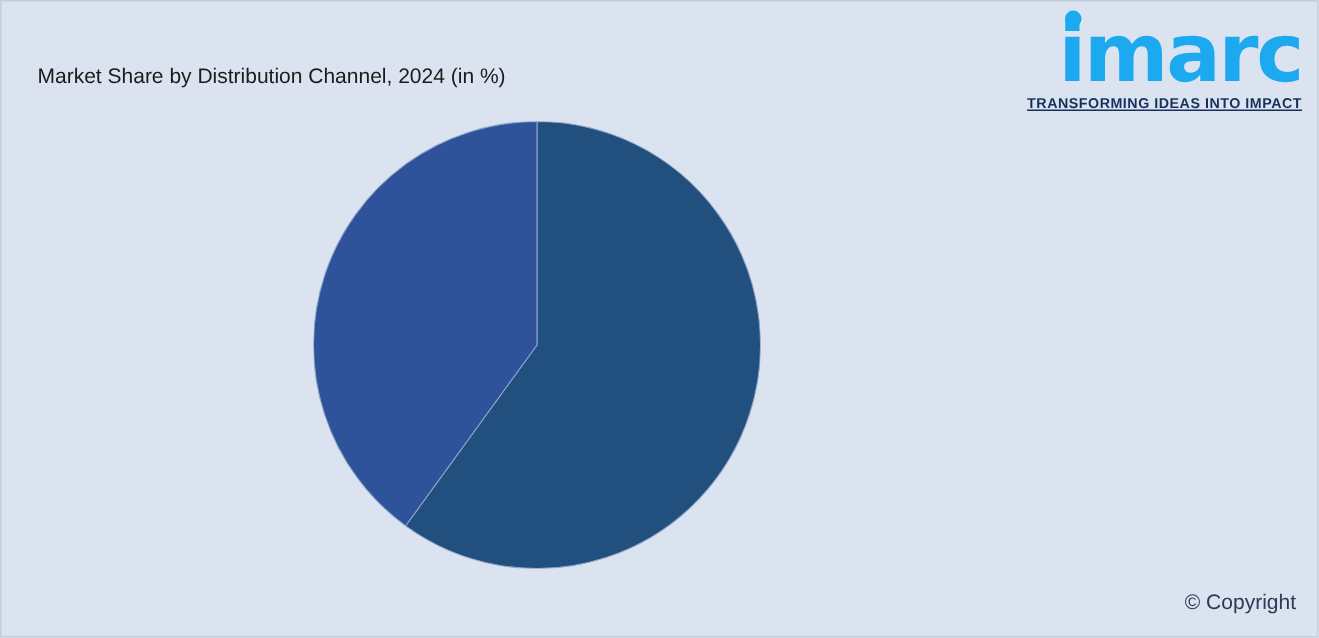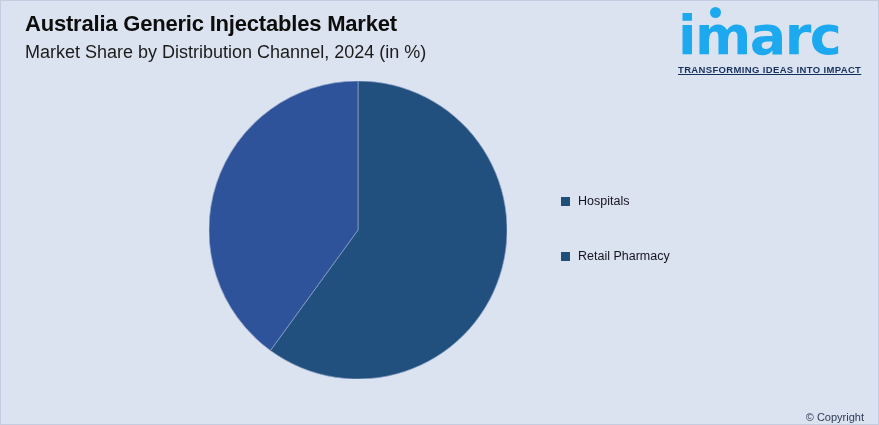--- a/index.html
+++ b/index.html
@@ -28,34 +28,34 @@
     font-size: 22px;
     font-weight: bold;
     color: #0d0d0d;
     letter-spacing: -0.2px;
     white-space: nowrap;
   }
   #subtitle {
     position: absolute;
     left: 24px;
     top: 41px;
-    font-size: 18px;
+    font-size: 14px;
     font-weight: normal;
     color: #1b1b1b;
     white-space: nowrap;
   }
 
   
   #logo {
     position: absolute;
     right: 10px;
     top: 8px;
     width: 190px;
     height: 70px;
-    text-align: left;
+    text-align: right;
   }
   #logo-mark {
     position: relative;
     font-size: 54px;
     line-height: 54px;
     font-weight: bold;
     color: #1ca9f0;
     letter-spacing: -1.5px;
     font-family: "DejaVu Sans", sans-serif;
     height: 54px;
@@ -117,61 +117,50 @@
   .legend-label {
     font-size: 12.5px;
     color: #14141e;
     white-space: nowrap;
   }
 
   
   #copyright {
     position: absolute;
     right: 14px;
-    bottom: 0;
+    bottom: 16px;
     text-align: center;
-    font-size: 11px;
+    font-size: 14px;
     line-height: 13px;
     color: #2b3a55;
   }
   #copyright div { white-space: nowrap; }
 </style>
 </head>
 <body>
 
 <div id="infographic">
 
-  <div id="title">Australia Generic Injectables Market</div>
   <div id="subtitle">Market Share by Distribution Channel, 2024 (in %)</div>
 
   <div id="logo">
     <div id="logo-mark">
       <span id="logo-dot"></span>
       <span>imarc</span>
     </div>
     <div id="logo-tagline">TRANSFORMING IDEAS INTO IMPACT</div>
   </div>
 
   <div id="pie-wrap">
     <svg id="pie-svg" viewBox="0 0 298 298">
       <g id="pie-slices">
           <path d="M 149 149 L 149.00 0.00 A 149 149 0 1 1 61.42 269.54 Z" fill="#21507e" stroke="#8fa4c8" stroke-width="0.7"></path>
           <path d="M 149 149 L 61.42 269.54 A 149 149 0 0 1 149.00 0.00 Z" fill="#2f539b" stroke="#8fa4c8" stroke-width="0.7"></path>
         </g>
     </svg>
   </div>
 
-  <div id="legend">
-      <div class="legend-item">
-        <span class="legend-swatch" style="background: rgb(31, 78, 121);"></span>
-        <span class="legend-label">Hospitals</span>
-      </div>
-      <div class="legend-item">
-        <span class="legend-swatch" style="background: rgb(31, 78, 121);"></span>
-        <span class="legend-label">Retail Pharmacy</span>
-      </div>
-    </div>
 
   <div id="copyright">
     <div>© Copyright</div>
   </div>
 
 </div>
 
 </body></html>

